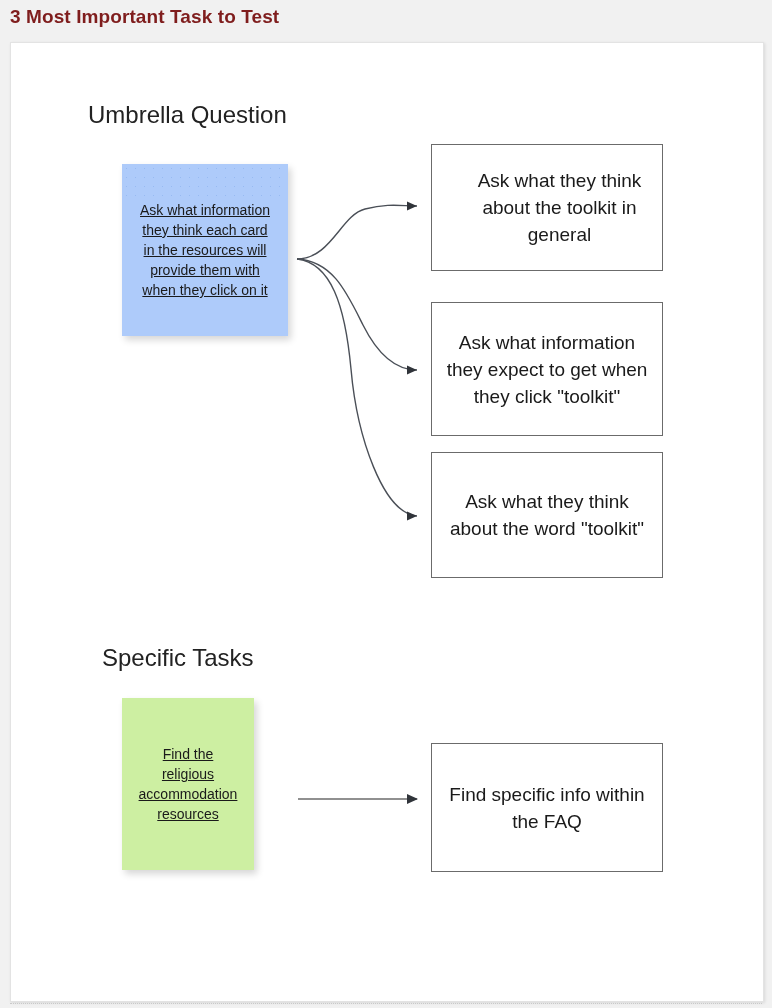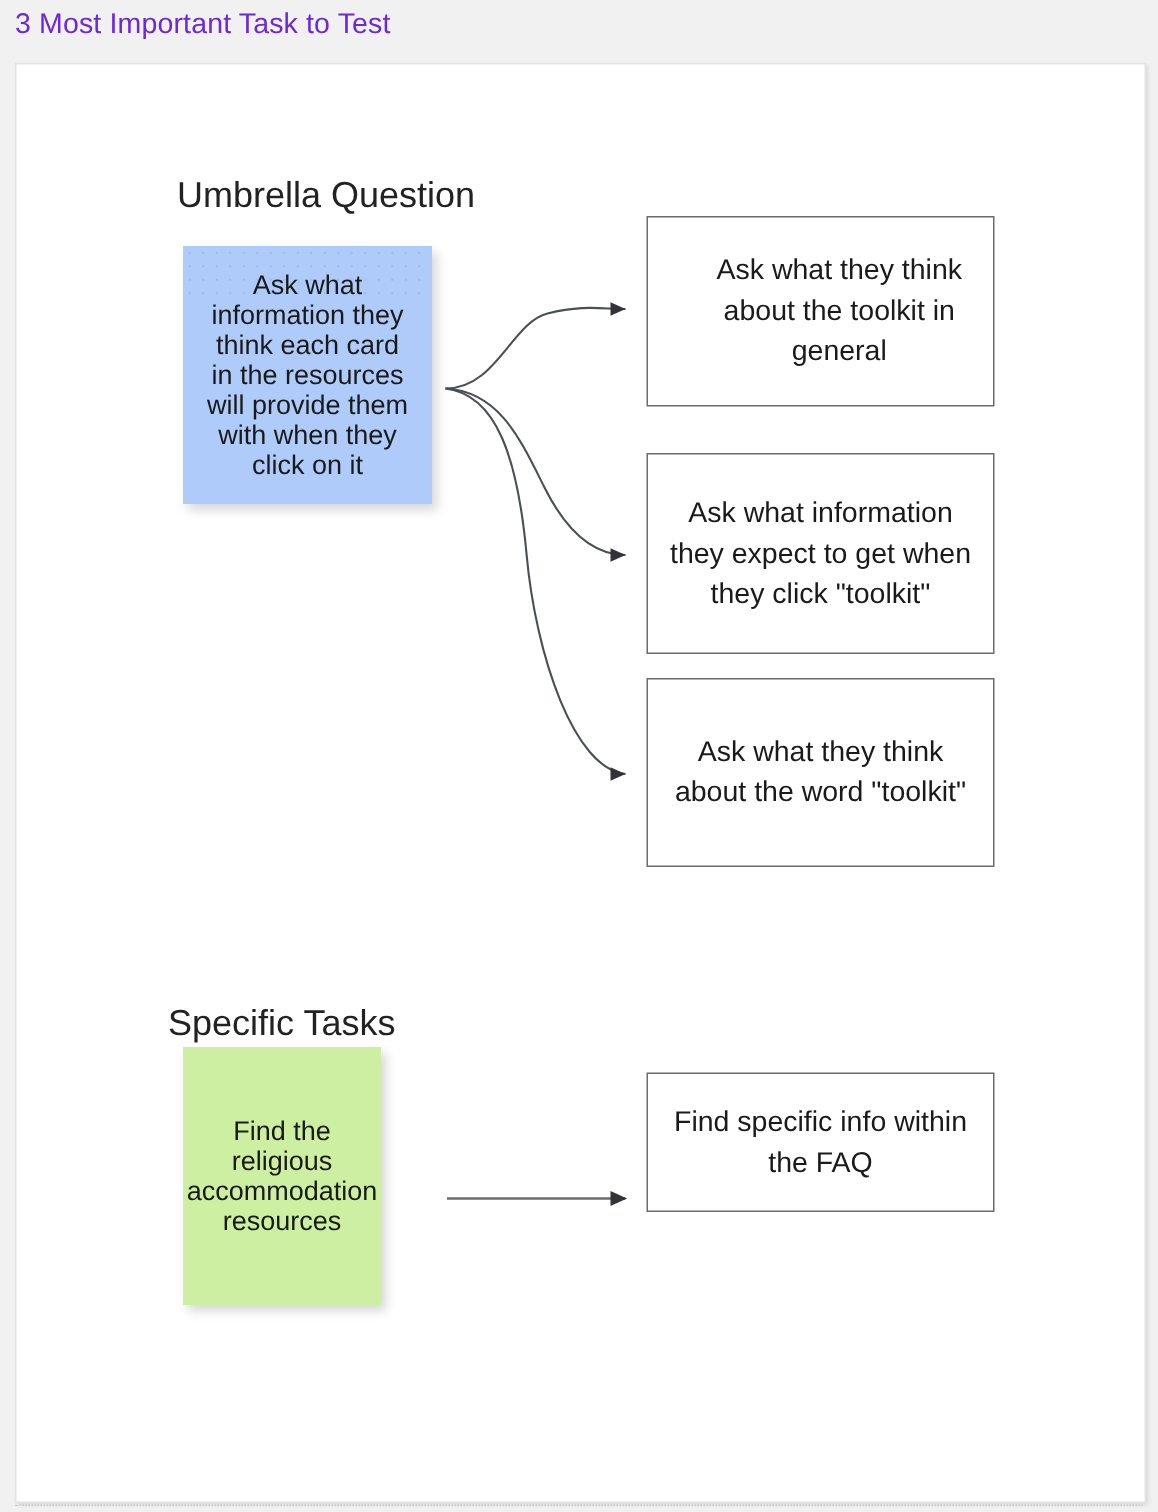--- a/index.html
+++ b/index.html
@@ -14,22 +14,22 @@
     width: 772px;
     height: 1008px;
     background: #f1f1f1;
     overflow: hidden;
   }
   #doc-title {
     position: absolute;
     left: 10px;
     top: 6px;
     font-size: 19px;
-    color: #6d28d9;
-    font-weight: 400;
+    color: #7f1d1d;
+    font-weight: 700;
     letter-spacing: 0.1px;
     white-space: nowrap;
   }
   #canvas {
     position: absolute;
     left: 10px;
     top: 42px;
     width: 752px;
     height: 958px;
     background: #ffffff;
@@ -45,35 +45,36 @@
     height: 0;
     border-top: 1px dotted #c9c9c9;
   }
   .section-heading {
     position: absolute;
     font-size: 24px;
     color: #222222;
     font-weight: 400;
     white-space: nowrap;
   }
-  #heading-umbrella { left: 77px; top: 74px; margin-left: 30px; }
-  #heading-specific { left: 101px; top: 601px; margin-top: 25px; }
+  #heading-umbrella { left: 77px; top: 58px; }
+  #heading-specific { left: 91px; top: 601px; }
 
   .sticky {
     position: absolute;
     box-sizing: border-box;
     display: flex;
     align-items: center;
     justify-content: center;
     text-align: center;
-    font-size: 18px;
+    font-size: 14px;
     line-height: 20px;
     color: #1a1a1a;
     padding: 10px 14px;
     box-shadow: 3px 4px 7px rgba(0,0,0,0.16);
+    text-decoration: underline;
   }
   #sticky-umbrella {
     left: 111px;
     top: 121px;
     width: 166px;
     height: 172px;
     background: #aecbfa;
   }
   #sticky-umbrella .dot-overlay {
     position: absolute;
@@ -102,21 +103,21 @@
     justify-content: center;
     text-align: center;
     font-size: 19px;
     line-height: 27px;
     color: #1a1a1a;
     padding: 6px 12px;
   }
   #box-general  { left: 420px; top: 101px; width: 232px; height: 127px; padding-left: 37px; }
   #box-expect   { left: 420px; top: 259px; width: 232px; height: 134px; }
   #box-word     { left: 420px; top: 409px; width: 232px; height: 126px; }
-  #box-faq      { left: 420px; top: 672px; width: 232px; height: 93px; }
+  #box-faq      { left: 420px; top: 700px; width: 232px; height: 129px; }
 
   #connectors {
     position: absolute;
     left: 0;
     top: 0;
     width: 752px;
     height: 958px;
     pointer-events: none;
   }
   #connectors path { fill: none; stroke: #4a4f57; stroke-width: 1.4px; }

